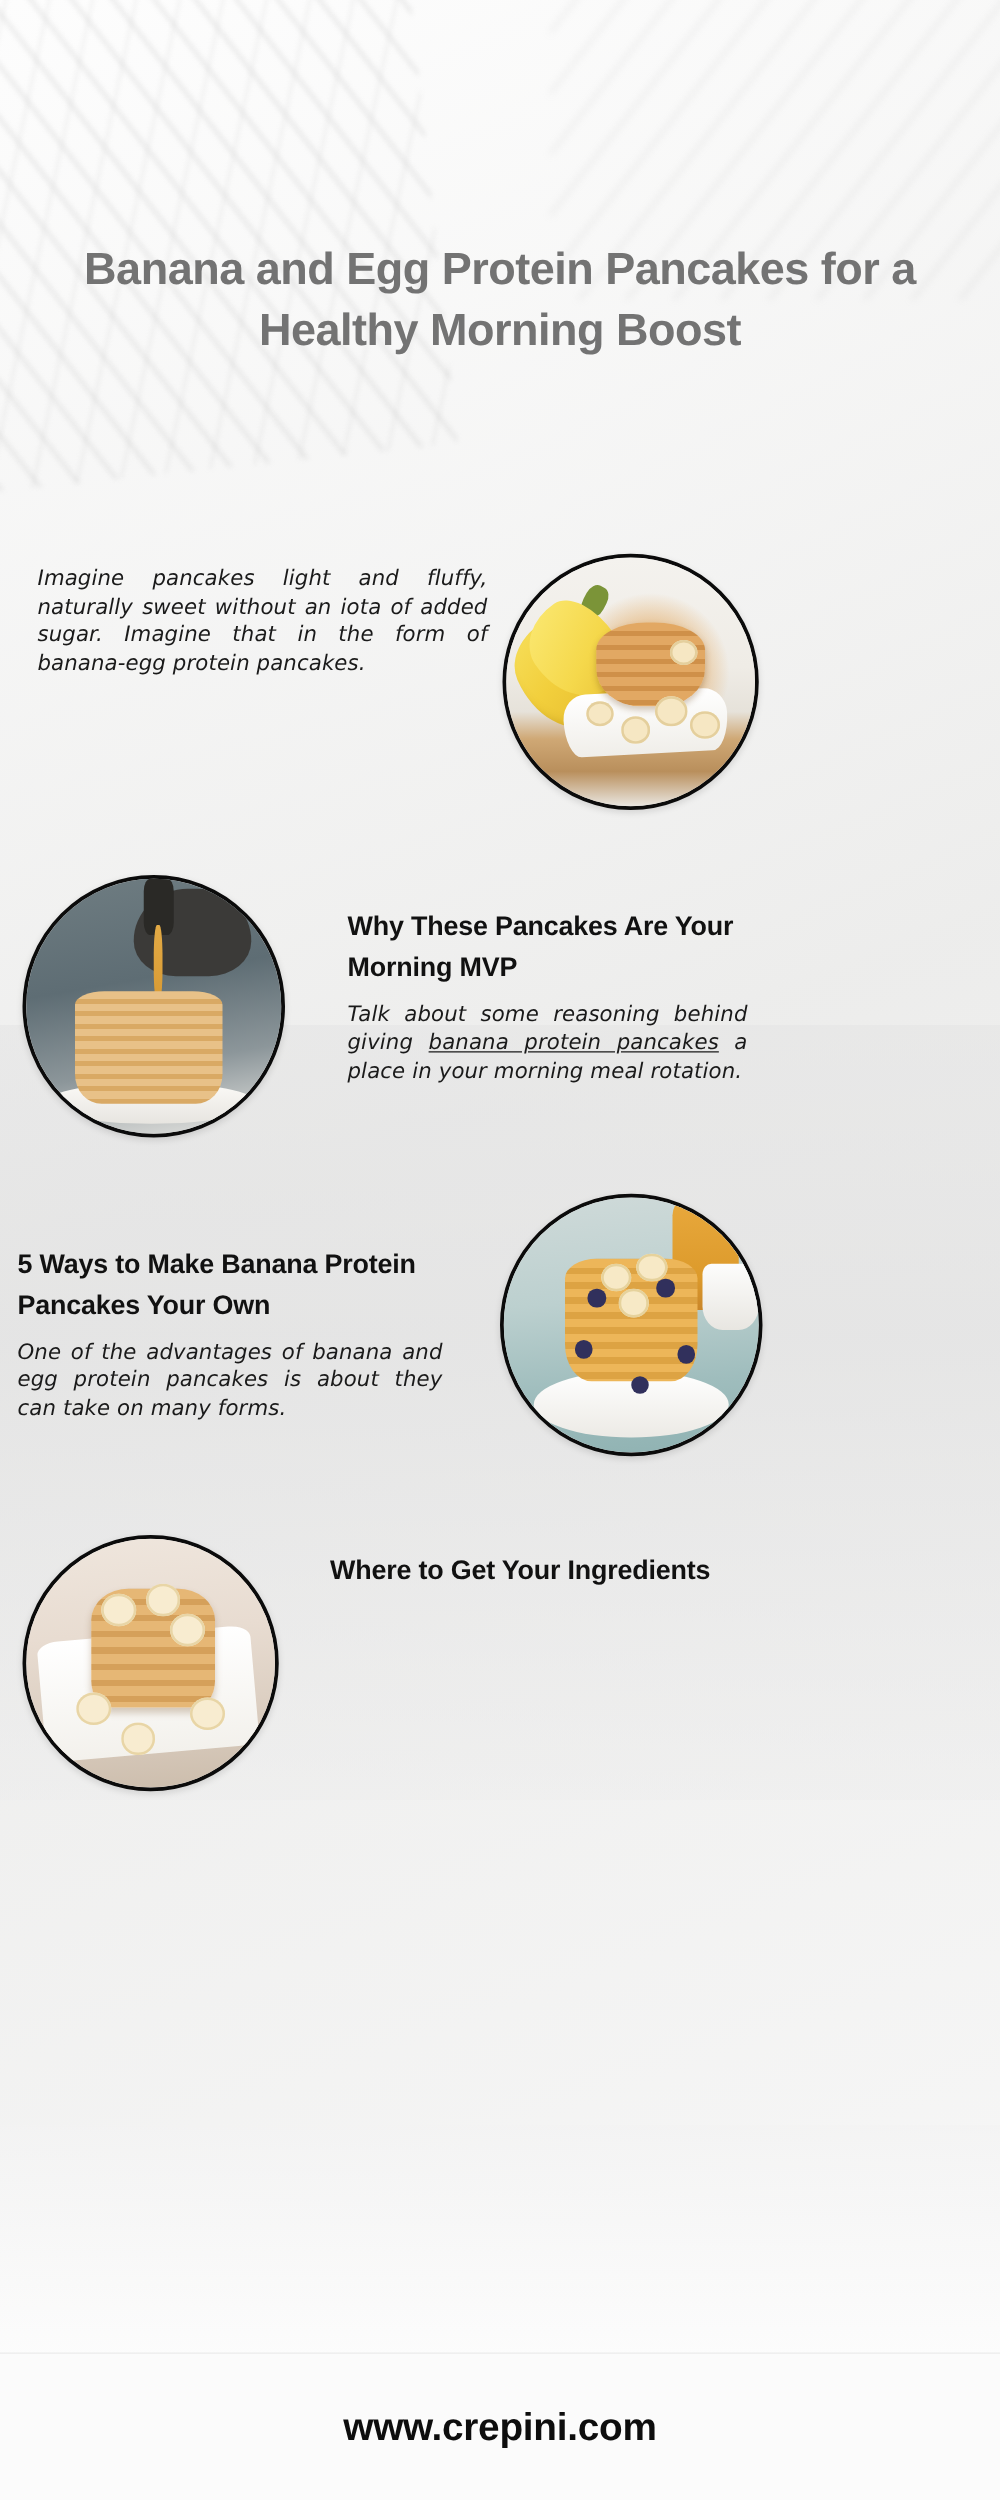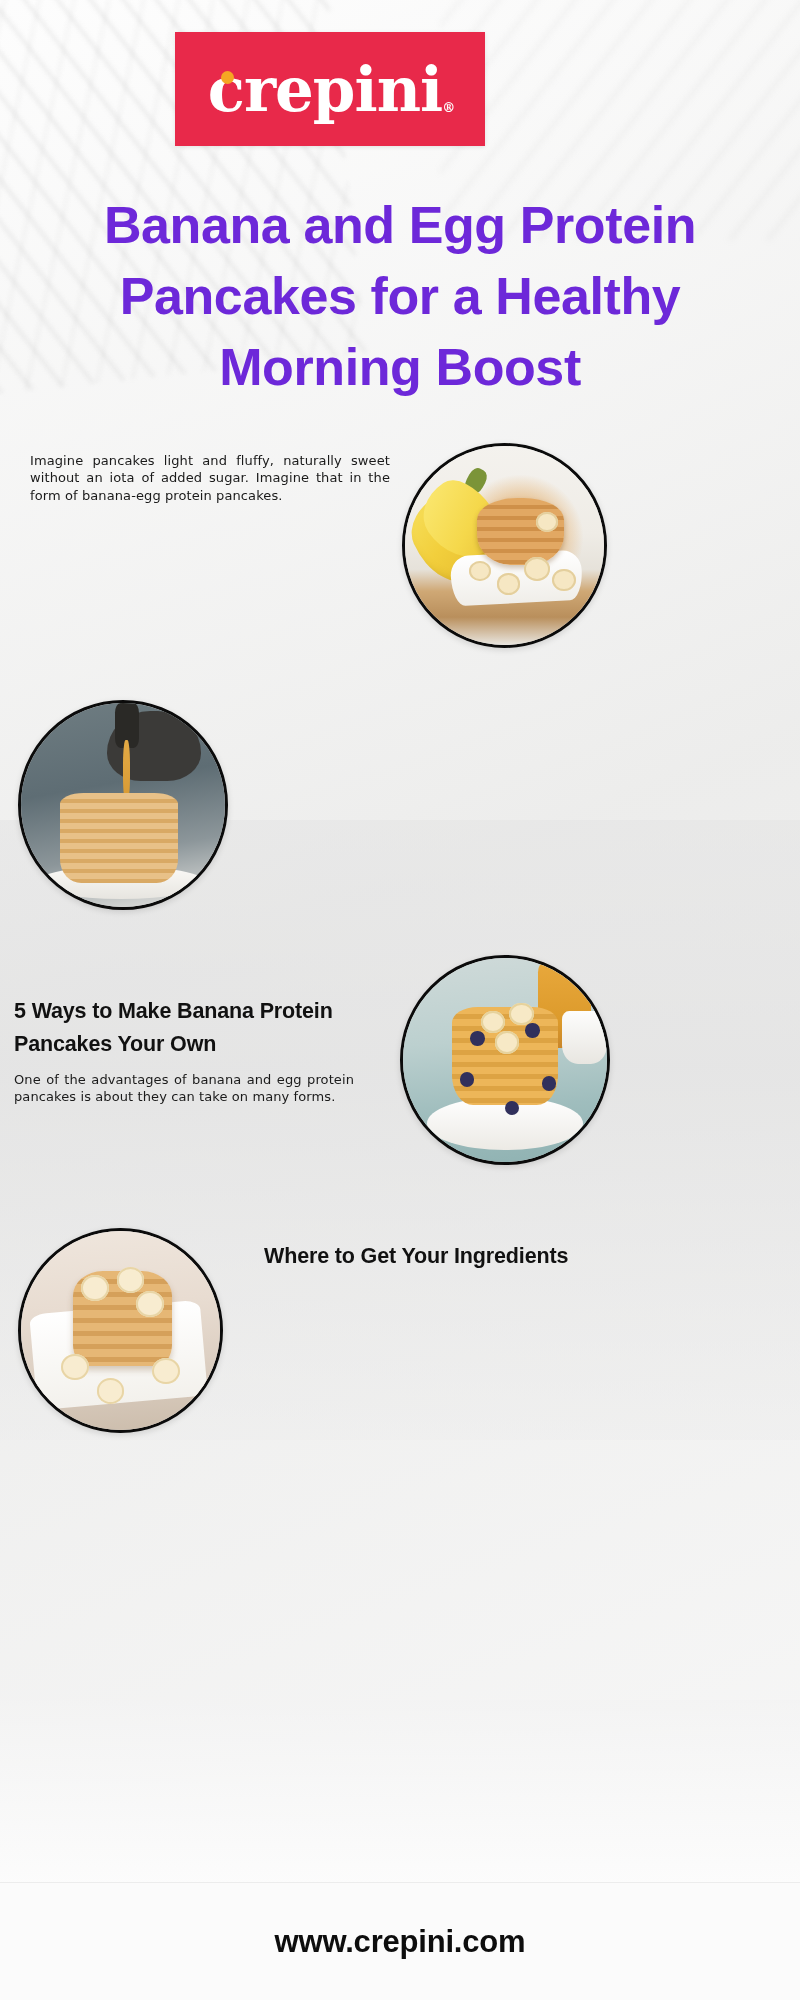--- a/index.html
+++ b/index.html
@@ -81,45 +81,46 @@
     font-family:"DejaVu Serif", serif;
     color:#ffffff;
   }
 
   
   .title {
     position:absolute; left:50px; top:190px; width:700px;
     text-align:center;
     font-family:"Liberation Sans", sans-serif;
     font-weight:bold;
-    font-size:52px;
+    font-size:36px;
     line-height:1.37;
     letter-spacing:-.4px;
-    color:#6d28d9;
+    color:#737373;
   }
 
   
   .section { position:absolute; }
 
   .sec-head {
     font-family:"Liberation Sans", sans-serif;
     font-weight:bold;
     font-size:21.5px;
     line-height:1.55;
     letter-spacing:-.15px;
     color:#111111;
   }
   .sec-body {
     font-family:"DejaVu Sans", sans-serif;
-    font-size:13px;
+    font-size:17px;
     line-height:1.33;
     letter-spacing:.1px;
     color:#1a1a1a;
     text-align:justify;
     margin-top:9px;
+    font-style:italic;
   }
   .sec-body.left { text-align:left; }
   .sec-body .lnk {
     text-decoration:underline;
     text-underline-offset:2px;
     color:#1a1a1a;
   }
 
   
   .photo {
@@ -280,27 +281,20 @@
 </head>
 <body>
 
 <div class="bg">
   <div class="bg-wash"></div>
   <div class="bg-wash2"></div>
 </div>
 
 <div class="page">
 
-  <div class="logo-wrap" style="background: rgb(232, 41, 74);">
-    <div class="logo-word" style="color: rgb(255, 255, 255);">
-      <span>crepini</span>
-      <span class="logo-dot" style="background: rgb(245, 166, 35);"></span>
-      <span class="logo-reg">®</span>
-    </div>
-  </div>
 
   <h1 class="title">Banana and Egg Protein Pancakes for a Healthy Morning Boost</h1>
 
   <div class="section" style="left:30px; top:443px; width:360px;">
     <div class="sec-body">Imagine pancakes light and fluffy, naturally sweet without an iota of added sugar. Imagine that in the form of banana-egg protein pancakes.</div>
   </div>
   <div class="photo p1" style="left:402px; top:443px; width:205px; height:205px;">
     <div class="inner">
       <div class="stem"></div>
       <div class="banana"></div>
@@ -316,20 +310,24 @@
   </div>
 
   <div class="photo p2" style="left:18px; top:700px; width:210px; height:210px;">
     <div class="inner">
       <div class="hand"></div>
       <div class="bottle"></div>
       <div class="pour"></div>
       <div class="plate2"></div>
       <div class="stack2"></div>
     </div>
+  </div>
+  <div class="section" style="left:278px; top:725px; width:320px;">
+    <div class="sec-head">Why These Pancakes Are Your Morning MVP</div>
+    <div class="sec-body"><span>Talk about some reasoning behind giving </span><a class="lnk" href="#">banana protein pancakes</a><span> a place in your morning meal rotation.</span></div>
   </div>
 
   <div class="section" style="left:14px; top:975px; width:340px;margin-top:20px;">
     <div class="sec-head">5 Ways to Make Banana Protein Pancakes Your Own</div>
     <div class="sec-body">One of the advantages of banana and egg protein pancakes is about they can take on many forms.</div>
   </div>
   <div class="photo p3" style="left:400px; top:955px; width:210px; height:210px;">
     <div class="inner">
       <div class="jar"></div>
       <div class="cup"></div>

